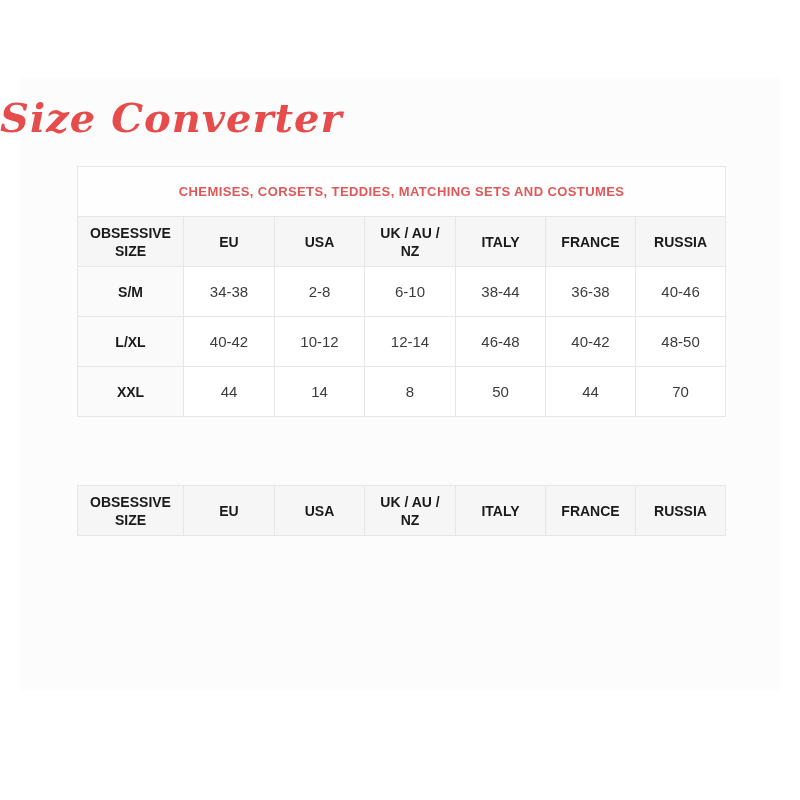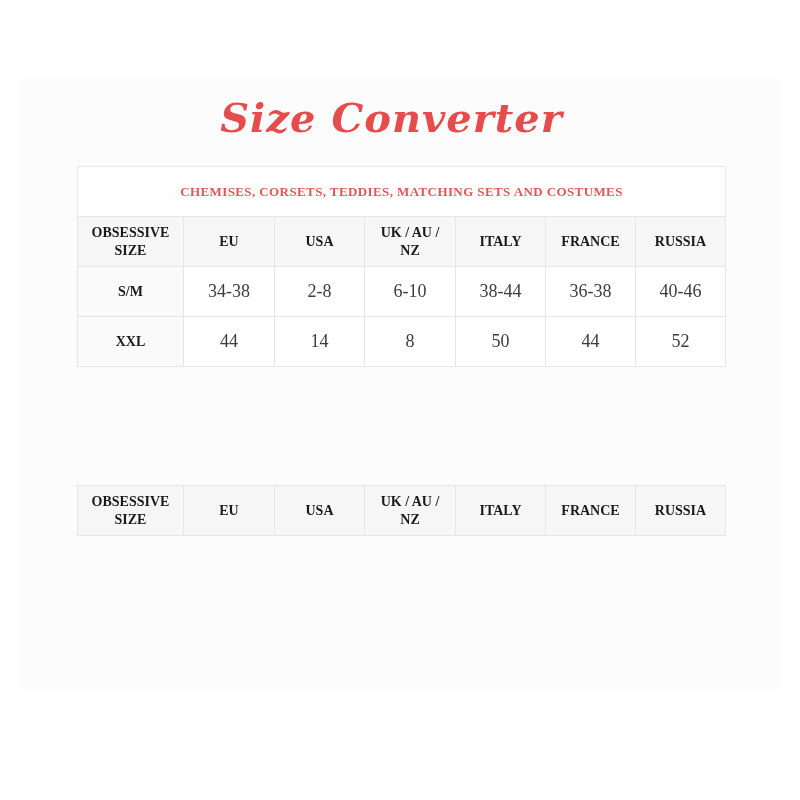--- a/index.html
+++ b/index.html
@@ -14,37 +14,36 @@
   .content-panel {
     position: absolute;
     left: 20px; top: 78px;
     width: 760px; height: 612px;
     background: #fcfcfc;
   }
   .page-title {
     position: absolute;
     top: 92px; left: 0;
     width: 783px;
-    text-align: center;
+    text-align: left;
     font-family: "DejaVu Serif", serif;
     font-style: italic;
     font-weight: bold;
     font-size: 40px;
     line-height: 52px;
     color: #e64c4c;
     letter-spacing: 1px;
   }
   table.size-table {
     position: absolute;
     left: 77px;
     width: 648px;
     border-collapse: collapse;
     background: #d946ef;
     table-layout: fixed;
-    font-family: Liberation Serif, serif;
   }
   table.size-table.table-1 { top: 166px; }
   table.size-table.table-2 { top: 485px; }
   .size-table td, .size-table th {
     border: 1px solid #e6e6e6;
     height: 50px;
     text-align: center;
     vertical-align: middle;
     padding: 2px 6px;
   }
@@ -65,21 +64,21 @@
   .row-label-cell {
     background: #fafafa;
     color: #1a1a1a;
     font-weight: bold;
     font-size: 14px;
   }
   .value-cell {
     background: #ffffff;
     color: #3c3c3c;
     font-weight: normal;
-    font-size: 18px;
+    font-size: 15px;
   }
 </style>
 </head>
 <body>
 
 <div class="content-panel"></div>
 
 <div class="page-title">Size Converter</div>
 
 <table class="size-table table-1">
@@ -108,27 +107,36 @@
     <tr>
       <td class="row-label-cell">S/M</td>
       <td class="value-cell">34-38</td>
       <td class="value-cell">2-8</td>
       <td class="value-cell">6-10</td>
       <td class="value-cell">38-44</td>
       <td class="value-cell">36-38</td>
       <td class="value-cell">40-46</td>
     </tr>
     <tr>
+      <td class="row-label-cell">L/XL</td>
+      <td class="value-cell">40-42</td>
+      <td class="value-cell">10-12</td>
+      <td class="value-cell">12-14</td>
+      <td class="value-cell">46-48</td>
+      <td class="value-cell">40-42</td>
+      <td class="value-cell">48-50</td>
+    </tr>
+    <tr>
       <td class="row-label-cell">XXL</td>
       <td class="value-cell">44</td>
       <td class="value-cell">14</td>
       <td class="value-cell">8</td>
       <td class="value-cell">50</td>
       <td class="value-cell">44</td>
-      <td class="value-cell">52</td>
+      <td class="value-cell">70</td>
     </tr>
   </tbody>
 </table>
 
 <table class="size-table table-2">
   <colgroup>
     <col style="width:106px">
       <col style="width:91px">
       <col style="width:90px">
       <col style="width:91px">

